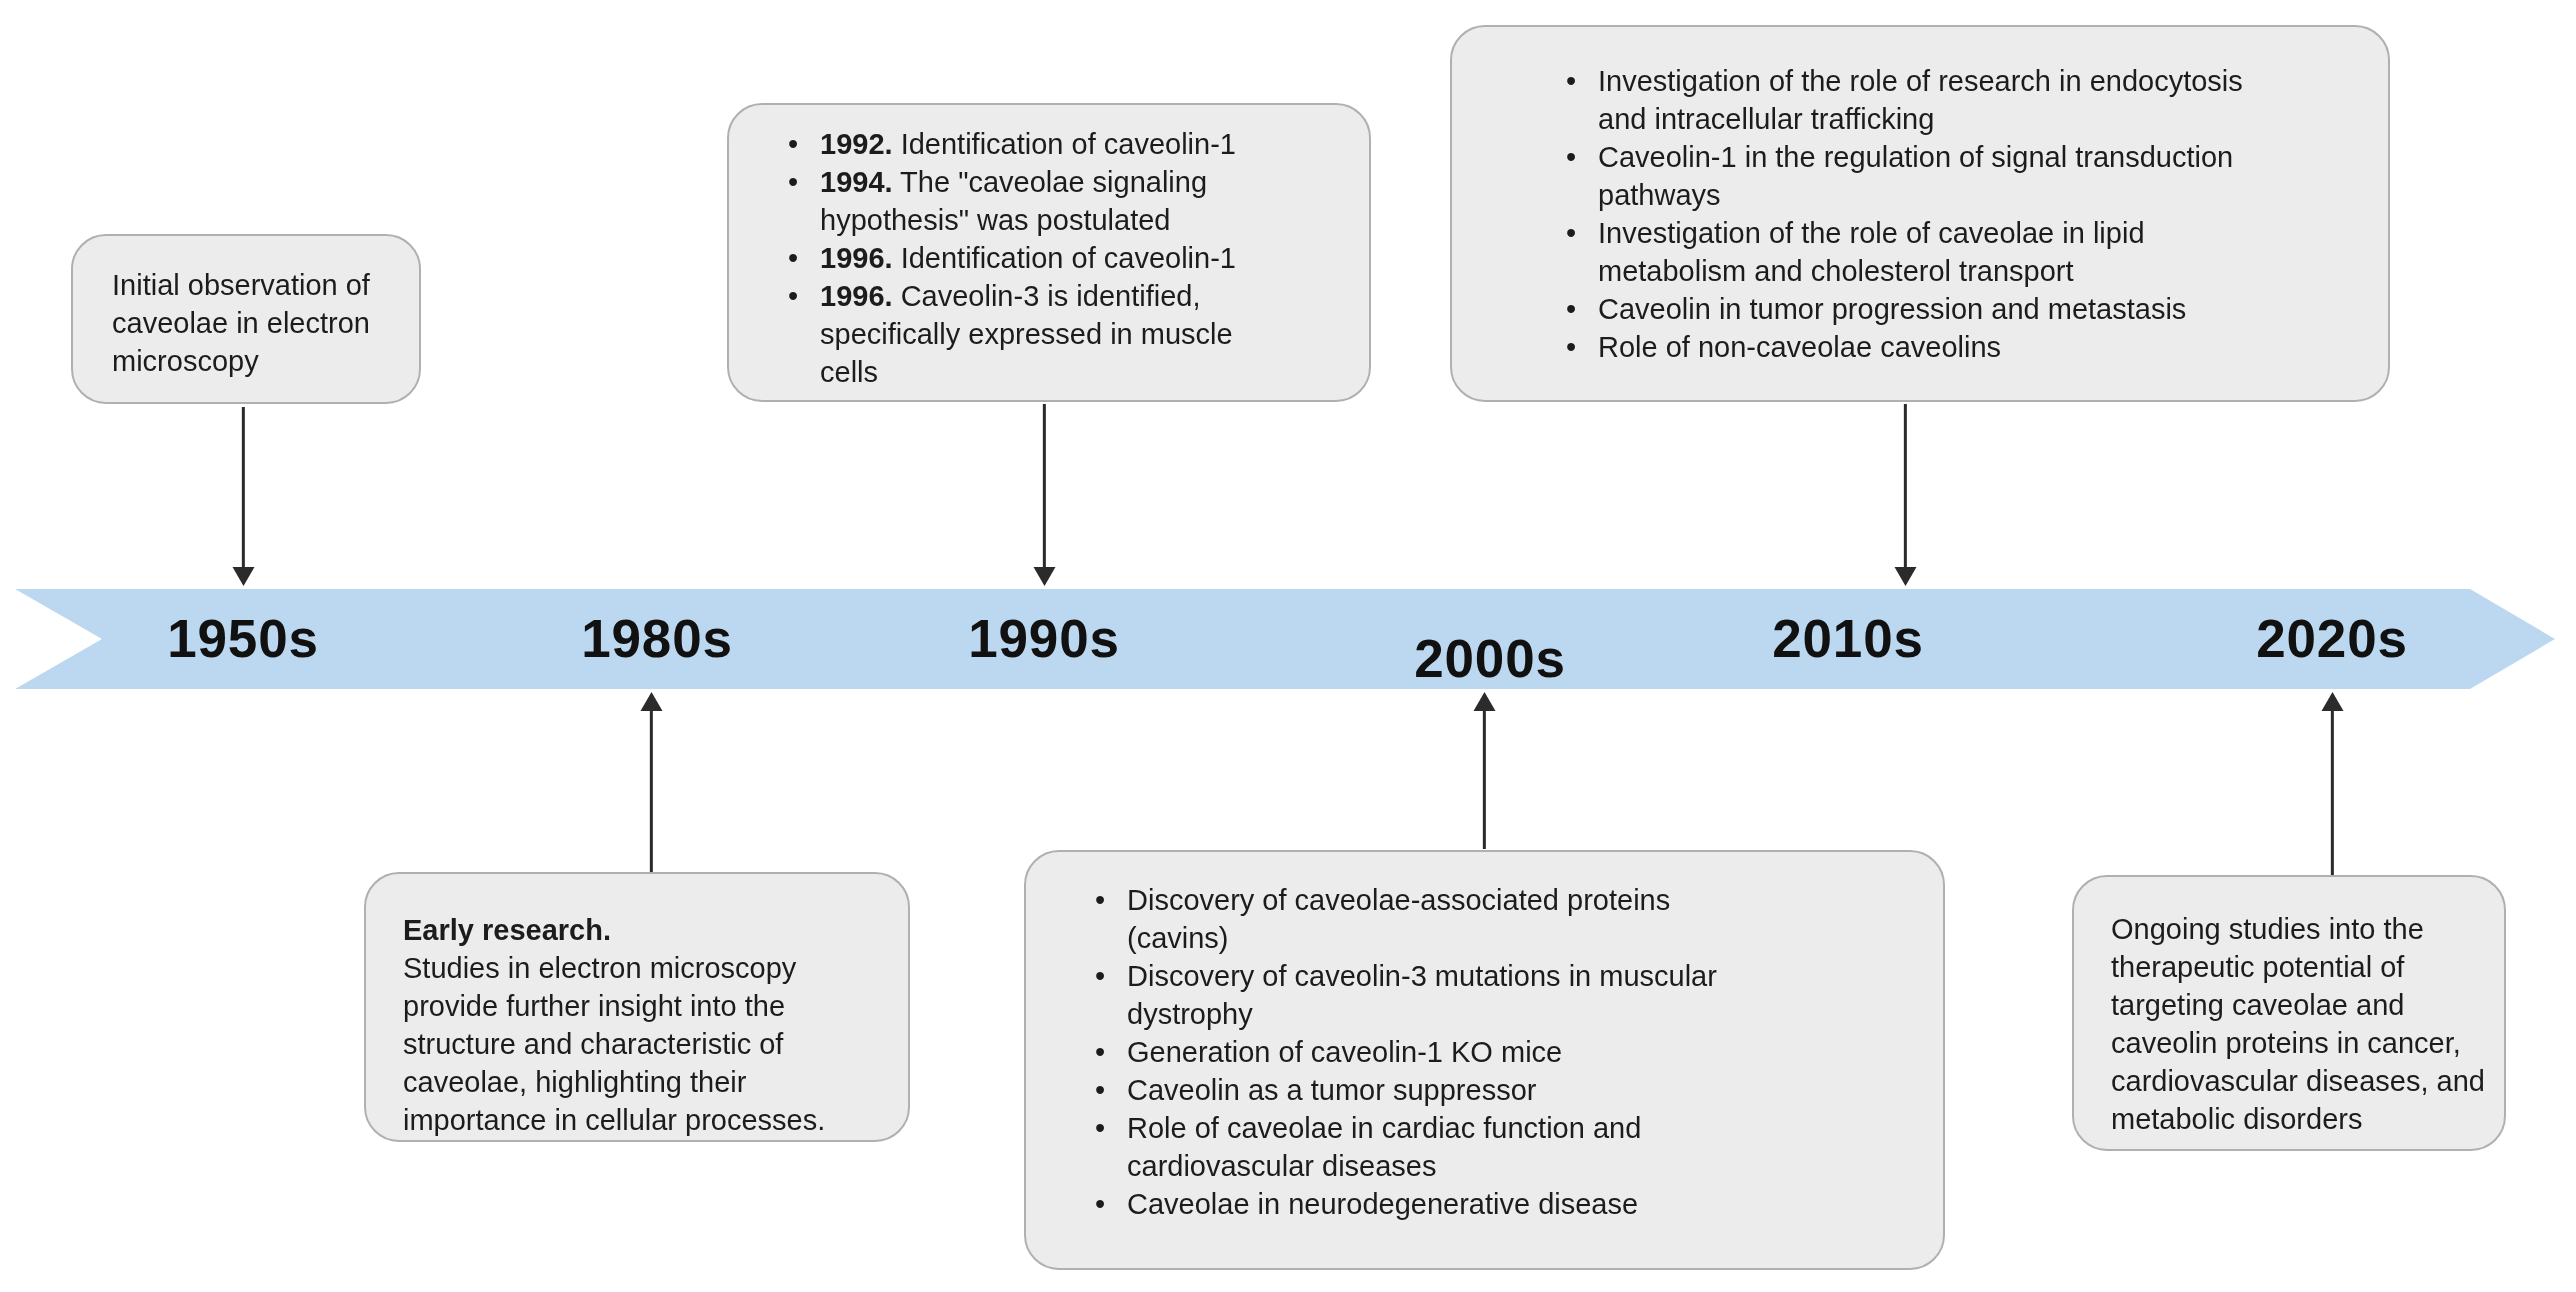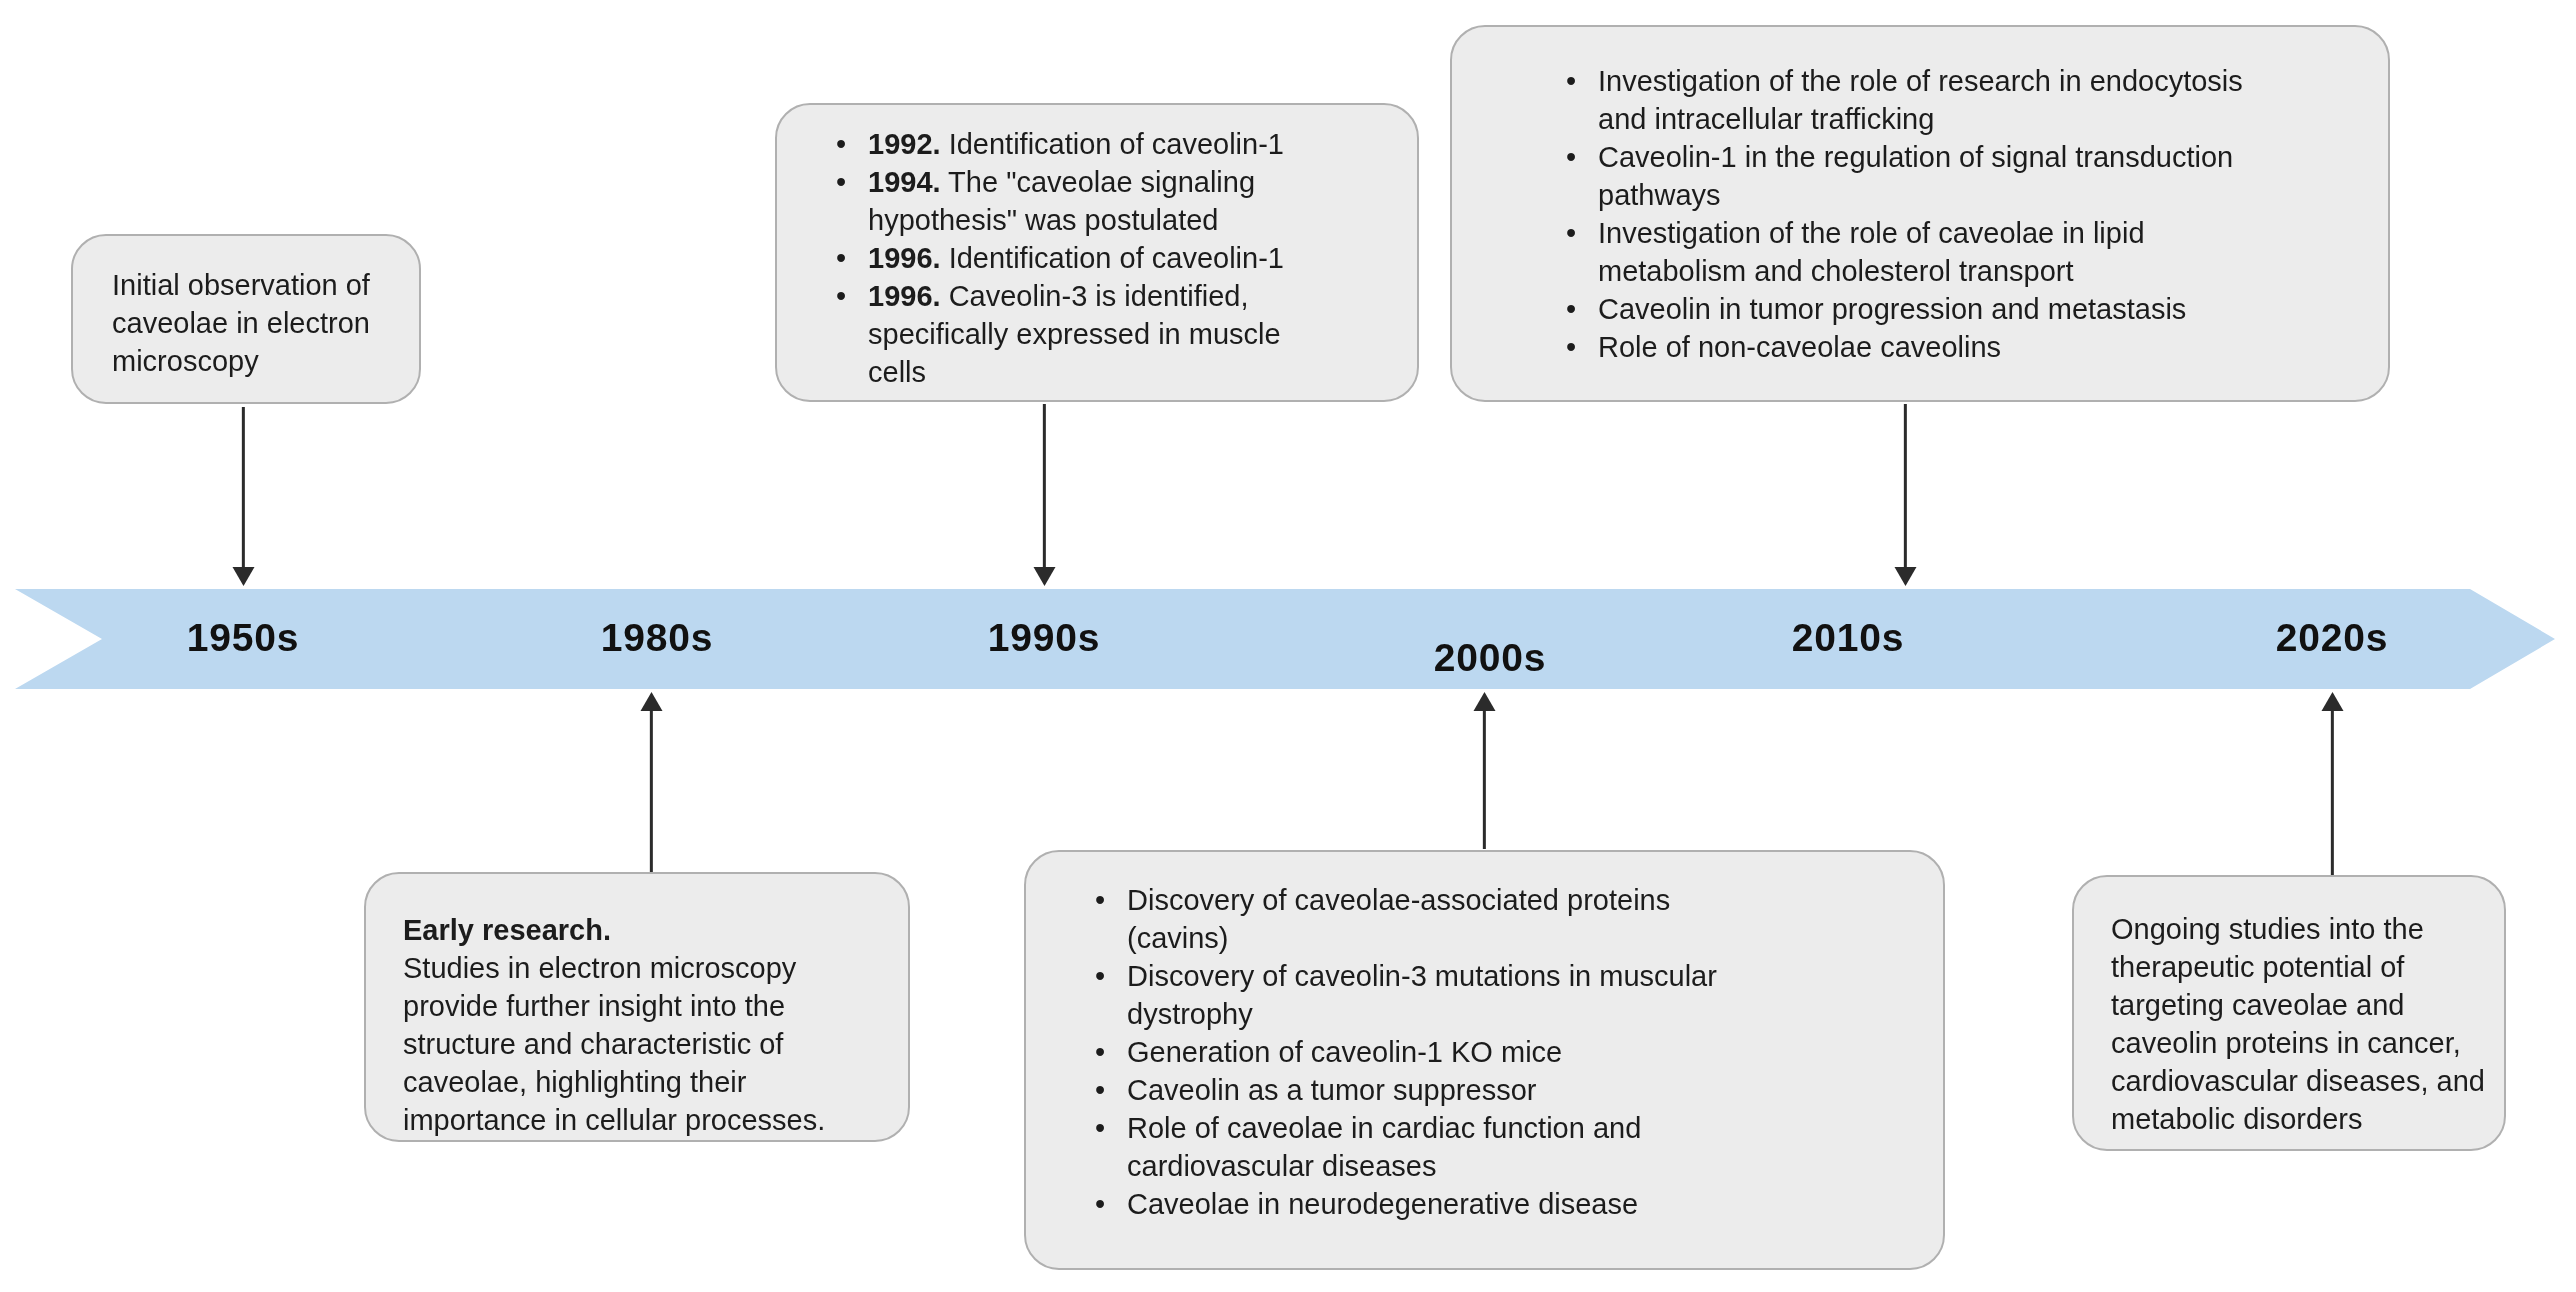--- a/index.html
+++ b/index.html
@@ -24,21 +24,21 @@
   .band{
     position:absolute;left:15px;top:589px;width:2540px;height:100px;
     background:var(--band);
     clip-path:polygon(0 0, 2455px 0, 2540px 50%, 2455px 100%, 0 100%, 87px 50%);
   }
 
   
   .decades{position:absolute;left:0;top:0;width:100%;height:100%;pointer-events:none;}
   .decade{
     position:absolute;top:638px;transform:translate(-50%,-50%);
-    font-size:39px;font-weight:700;color:#111;letter-spacing:0.8px;
+    font-size:53px;font-weight:700;color:#111;letter-spacing:0.8px;
     white-space:nowrap;
   }
   .decade:nth-child(1){left:243px;}
   .decade:nth-child(2){left:657px;}
   .decade:nth-child(3){left:1044px;}
   .decade:nth-child(4){left:1490px;margin-top:20px;}
   .decade:nth-child(5){left:1848px;}
   .decade:nth-child(6){left:2332px;}
 
   
@@ -74,21 +74,21 @@
   }
   .para{display:block;white-space:pre-line;}
   .para-head{display:block;font-weight:700;}
 
   .tbox ul{list-style:none;margin:0;}
   .tbox li{position:relative;padding-left:37px;white-space:pre-line;}
   .tbox li::before{content:"\2022";position:absolute;left:5px;top:0;}
   .tbox li b{font-weight:700;}
 
   .box-1950s{left:71px;top:234px;width:350px;height:170px;padding:30px 20px 0 39px;}
-  .box-1990s{left:727px;top:103px;width:644px;height:299px;margin-left:48px;}
+  .box-1990s{left:727px;top:103px;width:644px;height:299px;}
   .box-1990s ul{padding:20px 13.4px 0 54px;}
   .box-2010s{left:1450px;top:25px;width:940px;height:377px;}
   .box-2010s ul{padding:35px 13.4px 0 109px;}
   .box-1980s{left:364px;top:872px;width:546px;height:270px;padding:37px 20px 0 37px;}
   .box-2000s{left:1024px;top:850px;width:921px;height:420px;}
   .box-2000s ul{padding:28.5px 13.4px 0 45px;margin-left:19px;}
   .box-2020s{left:2072px;top:875px;width:434px;height:276px;padding:33px 13.4px 0 37px;}
 </style>
 </head>
 <body>

